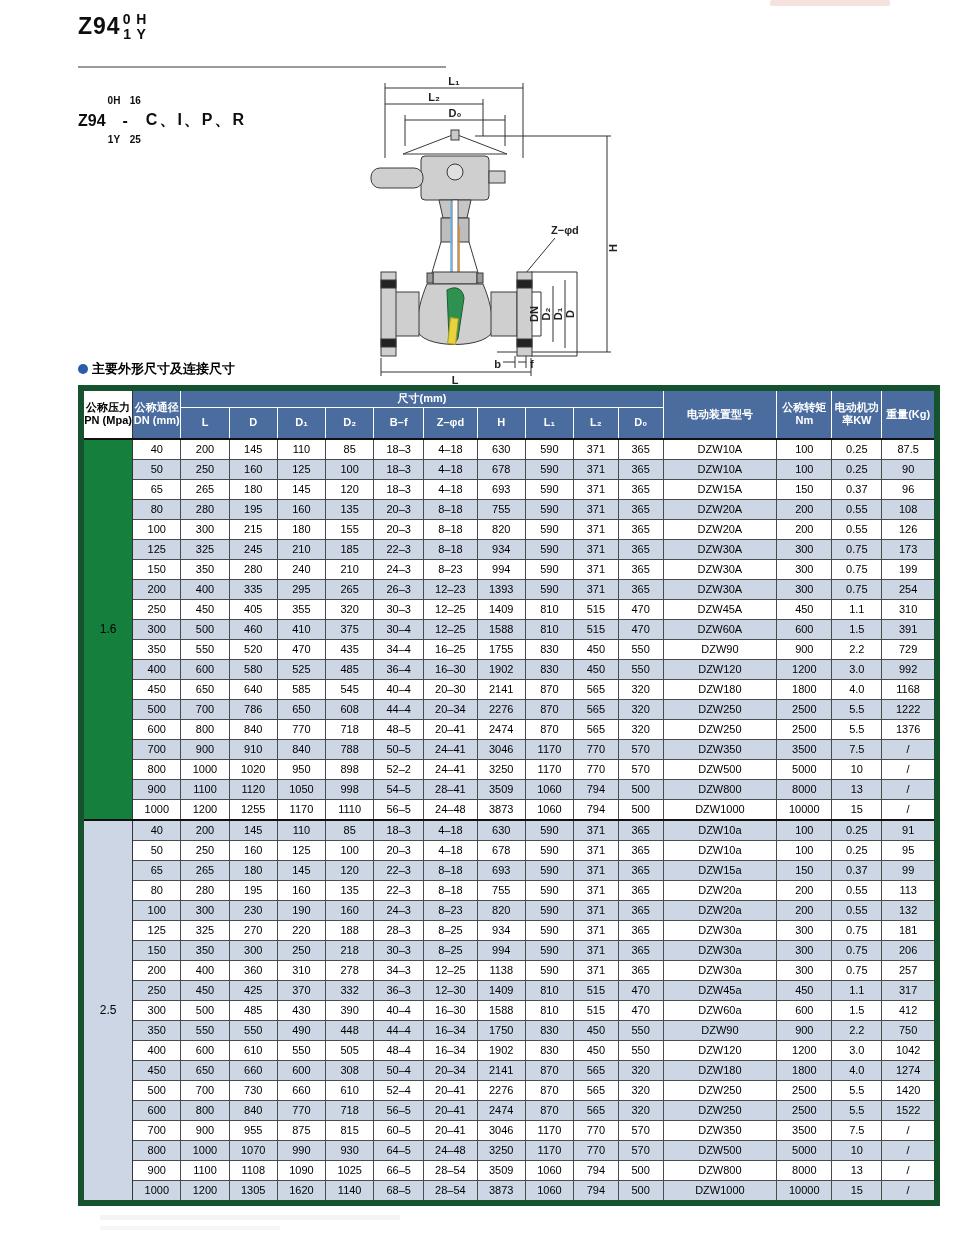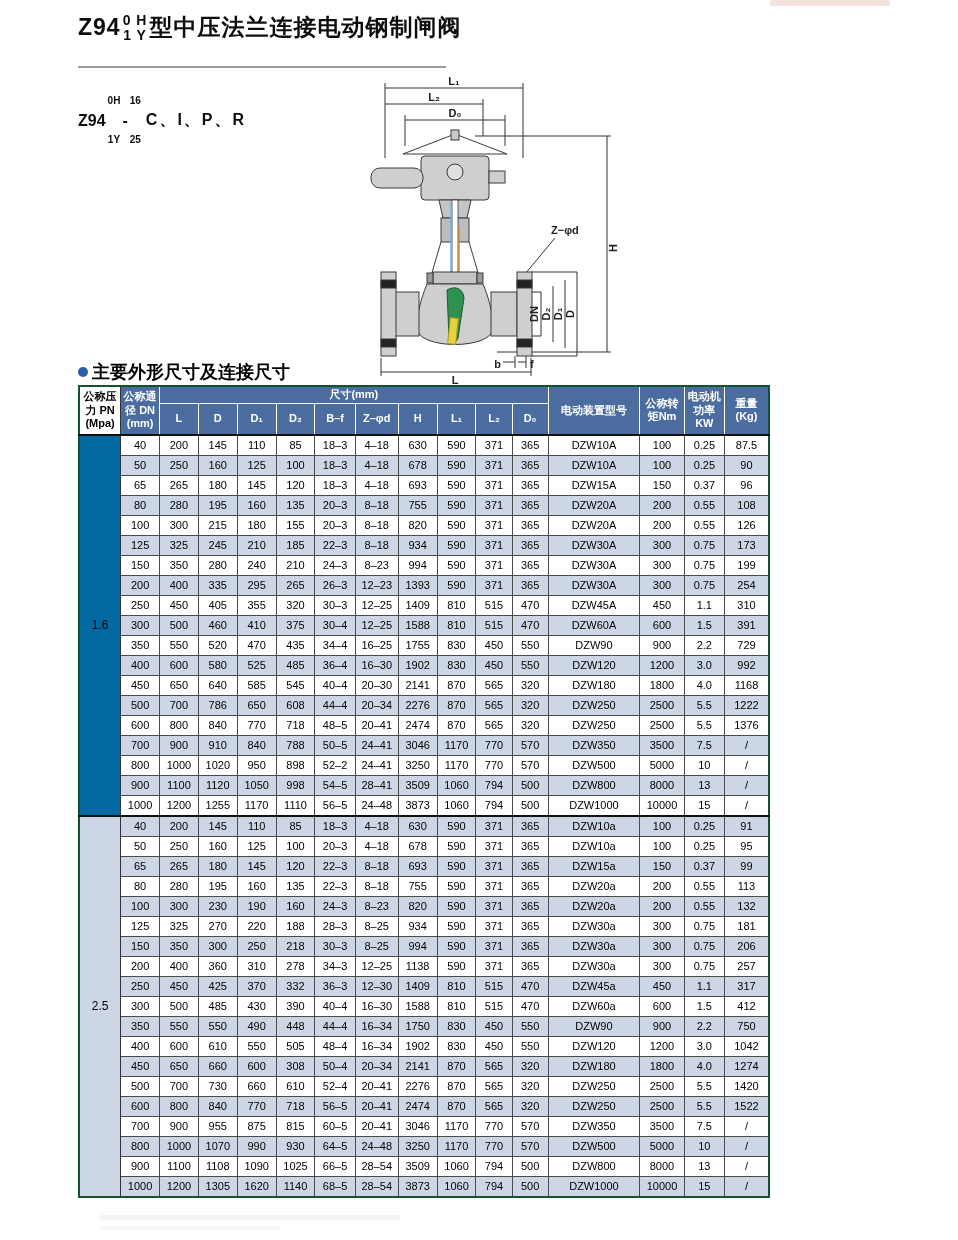--- a/index.html
+++ b/index.html
@@ -21,57 +21,56 @@
   .model-suffix{margin-left:3px;letter-spacing:2px;}
   
   .artifact-top{position:absolute;left:770px;top:0;width:120px;height:6px;
     background:#d98a7a;opacity:.25;border-radius:2px;}
   .artifact-footer1{position:absolute;left:100px;top:1215px;width:300px;height:5px;
     background:#9aa49a;opacity:.12;}
   .artifact-footer2{position:absolute;left:100px;top:1226px;width:180px;height:4px;
     background:#9aa49a;opacity:.10;}
   
   .section-heading{position:absolute;left:78px;top:360px;display:flex;align-items:center;
-    font-size:18px;font-weight:bold;color:#000;}
+    font-size:13px;font-weight:bold;color:#000;}
   .bullet{width:10px;height:10px;border-radius:50%;background:#2a5ca8;margin-right:4px;}
   
   .drawing{position:absolute;left:355px;top:76px;width:310px;height:312px;}
   .drawing text{font-family:"Liberation Sans","DejaVu Sans",sans-serif;font-weight:bold;
     font-size:11px;fill:#222;}
   
-  table.dims{position:absolute;left:78px;top:385px;width:692px;border-collapse:collapse;
-    table-layout:fixed;border:2px solid #14532d;}
+  table.dims{position:absolute;left:78px;top:385px;width:862px;border-collapse:collapse;
+    table-layout:fixed;border:6px solid #14532d;}
   table.dims thead th{
     background:#4a6c9e;color:#fff;font-weight:bold;font-size:11px;line-height:1.25;
     border:1.5px solid #fff;padding:1px 0;text-align:center;vertical-align:middle;}
   table.dims thead th.pn-h{background:#fff;color:#000;border:1px solid #333;}
   table.dims thead tr.subrow th{height:26px;padding:2px 0;}
   table.dims thead{border-bottom:2px solid #111;}
   table.dims tbody td{
     border:1px solid #4a4a4a;font-size:11px;text-align:center;height:19px;
     line-height:19px;padding:0;color:#000;background:#fff;white-space:nowrap;
     overflow:hidden;}
   table.dims tbody tr.stripe td{background:#ccd6e5;}
-  table.dims tbody td.pn-cell{background:#0369a1;font-size:12px;border:1px solid #333;}
+  table.dims tbody td.pn-cell{background:#15803d;font-size:12px;border:1px solid #333;}
   table.dims tbody tr.sec-start td{border-top:2px solid #111;}
 </style>
 </head>
 <body>
 
 <div class="artifact-top"></div>
 <div class="artifact-footer1"></div>
 <div class="artifact-footer2"></div>
 
 <div class="title-row">
   <span>Z94</span>
   <span class="frac">
     <span>0 H</span>
     <span>1 Y</span>
   </span>
-  <span>型中压法兰连接电动钢制闸阀</span>
 </div>
 <div class="divider"></div>
 
 <div class="model-row">
   <span>Z94</span>
   <span class="frac">
     <span>0H</span>
     <span>1Y</span>
   </span>
   <span>-</span>

